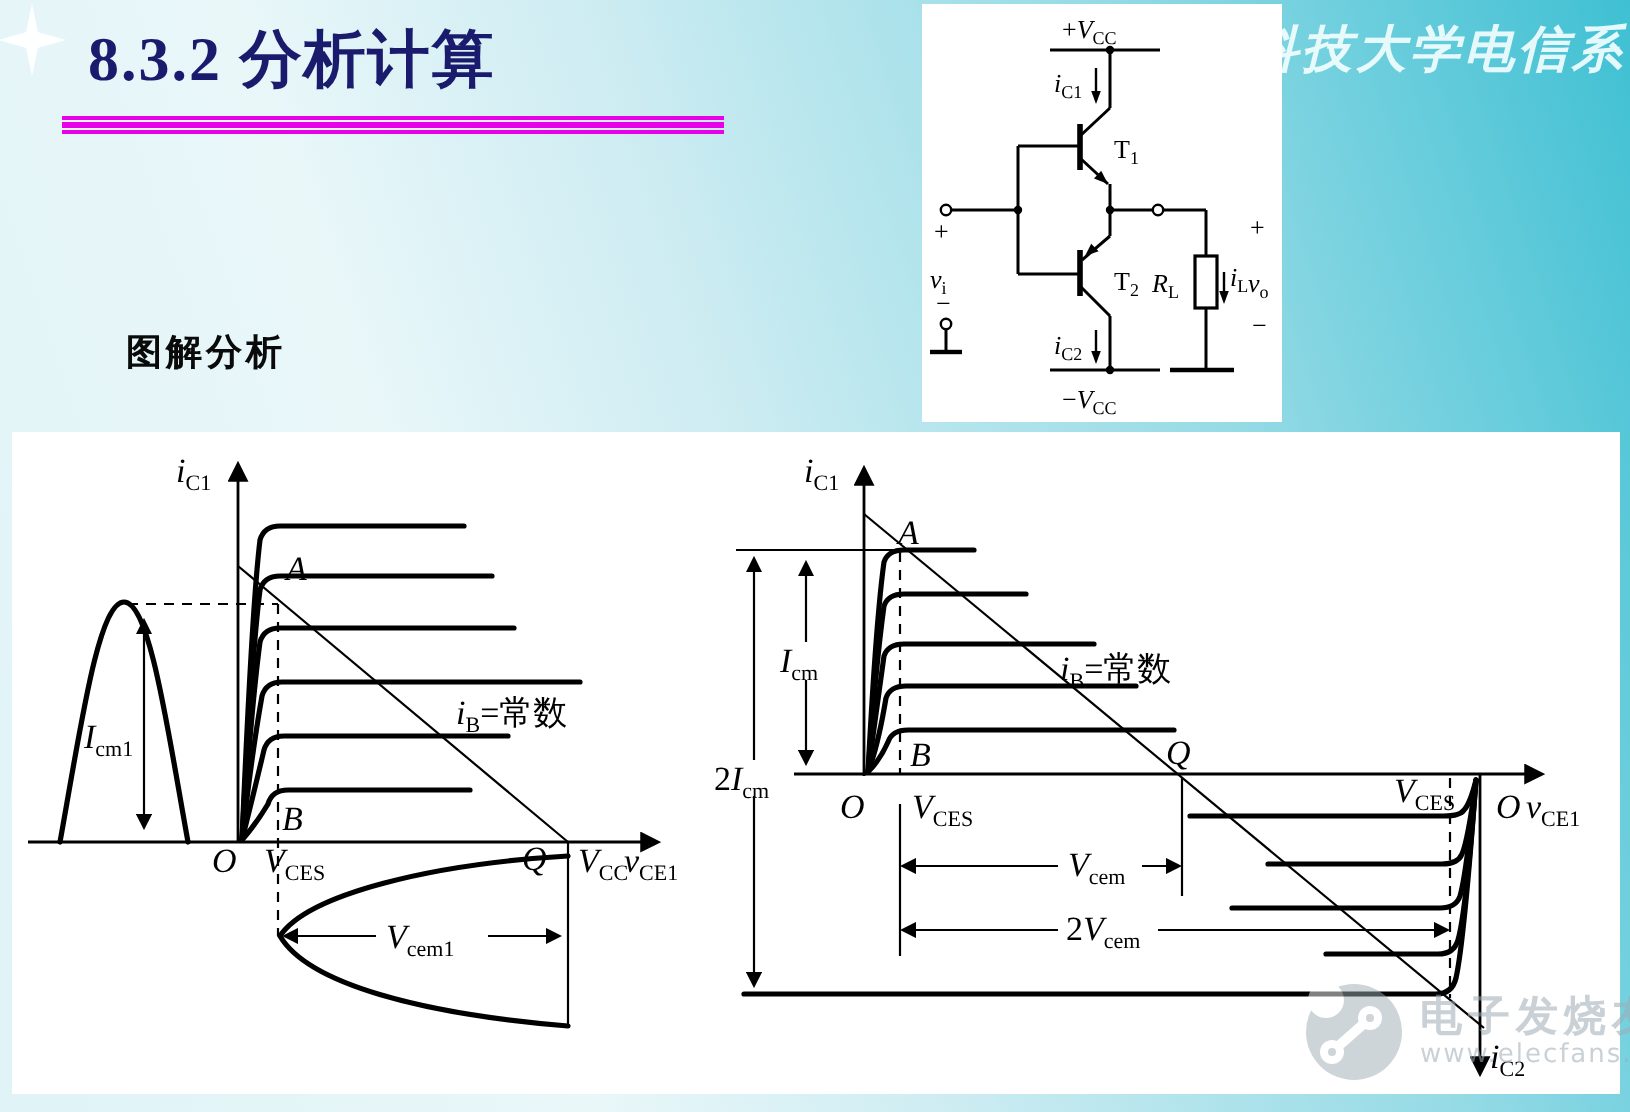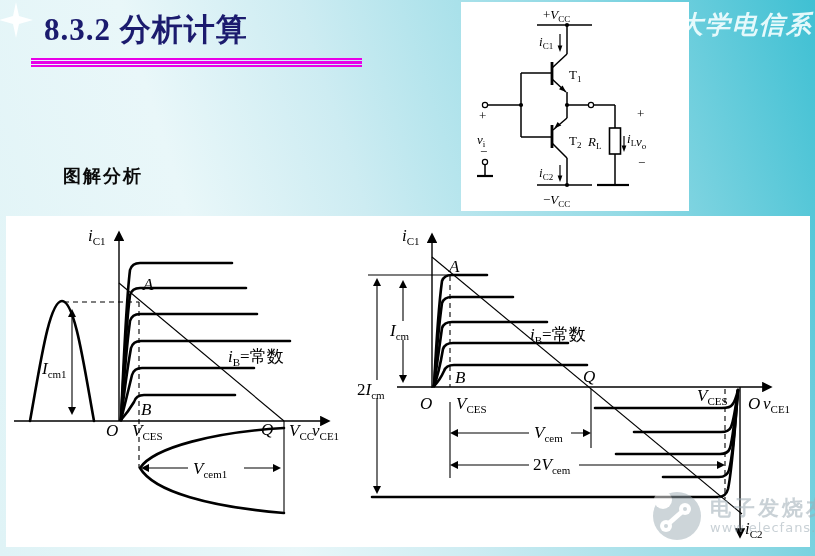--- a/index.html
+++ b/index.html
@@ -22,21 +22,21 @@
   .underline .l3{height:2px;margin-top:1px;}
   .affil{
     position:absolute;right:2px;top:8px;z-index:1;
     font-size:25px;font-style:italic;font-weight:bold;letter-spacing:2px;
     color:rgba(240,253,254,0.93);white-space:nowrap;
   }
   .heading{
     position:absolute;left:63px;top:164px;z-index:2;
     font-size:18px;font-weight:600;color:#0a0a0a;letter-spacing:2px;
   }
-  .circuit-box{position:absolute;left:461px;top:2px;width:216px;height:209px;background:#fff;z-index:2;padding-left:12px;}
+  .circuit-box{position:absolute;left:461px;top:2px;width:180px;height:209px;background:#fff;z-index:2;}
   .graph-panel{position:absolute;left:6px;top:216px;width:804px;height:331px;background:#fff;z-index:2;}
   svg{display:block;}
   svg text{fill:#000;font-family:"Liberation Serif",serif;}
   .gt{font-size:17px;}
   .ct{font-size:13px;}
   .it{font-style:italic;}
   .sb{font-size:11px;font-style:normal;}
   .sbc{font-size:9px;font-style:normal;}
   .stroke{stroke:#000;fill:none;}
   .curve{stroke:#000;stroke-width:2.6;fill:none;stroke-linecap:round;}

